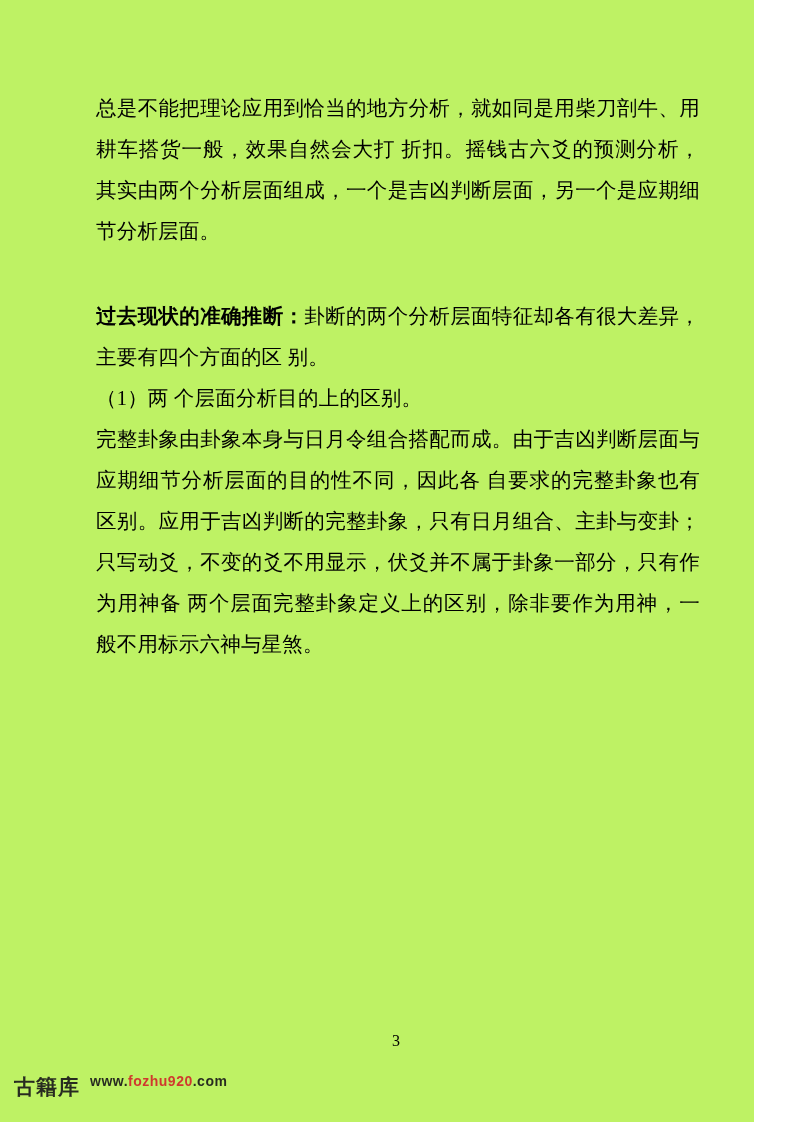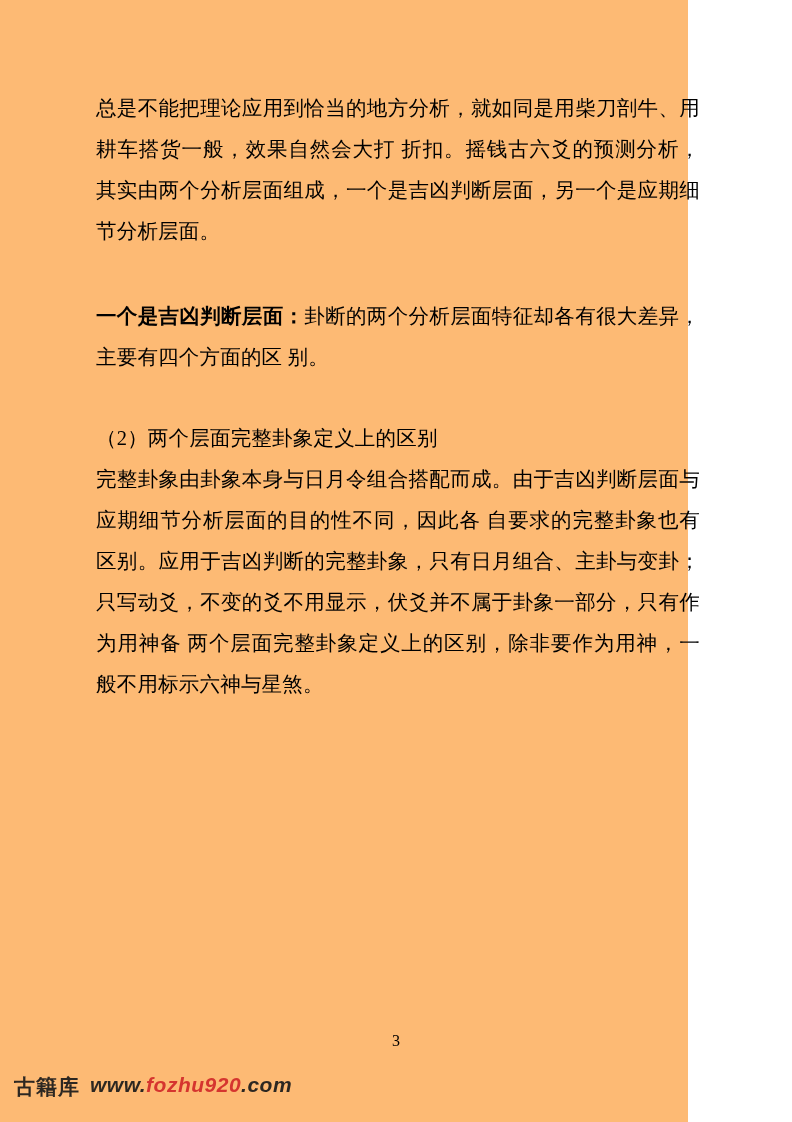--- a/index.html
+++ b/index.html
@@ -12,23 +12,23 @@
     background: #ffffff;
     font-family: "Liberation Serif", "DejaVu Serif", serif;
     color: #000000;
     position: relative;
     overflow: hidden;
   }
   .page {
     position: absolute;
     left: 0;
     top: 0;
-    width: 688px;
+    width: 754px;
     height: 1122px;
-    background: #fdba74;
+    background: #bef264;
   }
   .content {
     position: absolute;
     left: 96px;
     top: 88px;
     width: 604px;
   }
   p {
     margin: 0;
     font-size: 20.5px;
@@ -69,44 +69,43 @@
     opacity: 0.92;
   }
   .wm-cn {
     font-size: 21px;
     font-weight: bold;
     color: #1b1b1b;
     font-family: "Liberation Serif", "DejaVu Serif", serif;
     letter-spacing: 1px;
   }
   .wm-url {
-    font-size: 21px;
+    font-size: 14px;
     font-weight: bold;
     font-family: "Liberation Sans", sans-serif;
     letter-spacing: 0.5px;
-    font-style: italic;
   }
   .wm-url .w { color: #1b1b1b; }
   .wm-url .r { color: #d22a2a; }
   .wm-url .g { color: #1b1b1b; }
 </style>
 </head>
 <body>
 
 <div class="page">
 
   <div class="content">
 
     <p class="para">总是不能把理论应用到恰当的地方分析，就如同是用柴刀剖牛、用耕车搭货一般，效果自然会大打 折扣。摇钱古六爻的预测分析，其实由两个分析层面组成，一个是吉凶判断层面，另一个是应期细节分析层面。</p>
 
-    <p class="para block-gap-lg"><span class="bold-lead">一个是吉凶判断层面：</span><span>卦断的两个分析层面特征却各有很大差异，主要有四个方面的区 别。</span></p>
+    <p class="para block-gap-lg"><span class="bold-lead">过去现状的准确推断：</span><span>卦断的两个分析层面特征却各有很大差异，主要有四个方面的区 别。</span></p>
+
+    <p class="para block-gap-sm">（1）两 个层面分析目的上的区别。</p>
 
 
-
-    <p class="para gap-blank">（2）两个层面完整卦象定义上的区别</p>
 
     <p class="para block-gap-sm">完整卦象由卦象本身与日月令组合搭配而成。由于吉凶判断层面与应期细节分析层面的目的性不同，因此各 自要求的完整卦象也有区别。应用于吉凶判断的完整卦象，只有日月组合、主卦与变卦；只写动爻，不变的爻不用显示，伏爻并不属于卦象一部分，只有作为用神备 两个层面完整卦象定义上的区别，除非要作为用神，一般不用标示六神与星煞。</p>
 
   </div>
 
   <div class="page-number">3</div>
 
   <div class="watermark">
     <span class="wm-cn">古籍库</span>
     <span class="wm-url"><span class="w">www.</span><span class="r">fozhu920</span><span class="g">.com</span></span>

